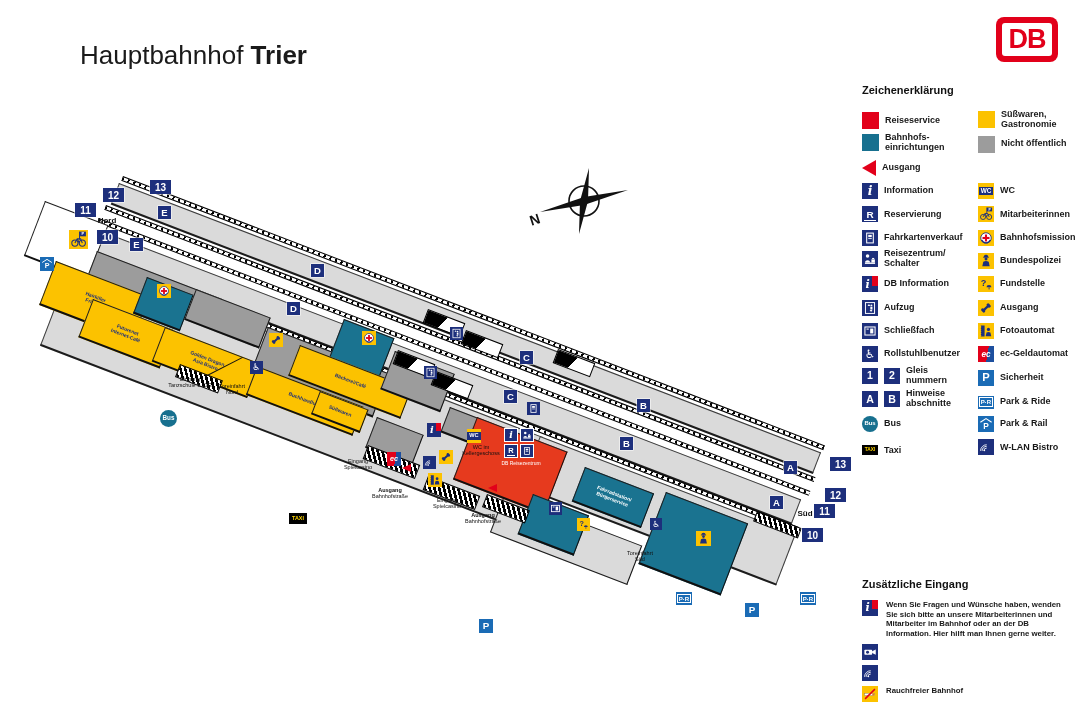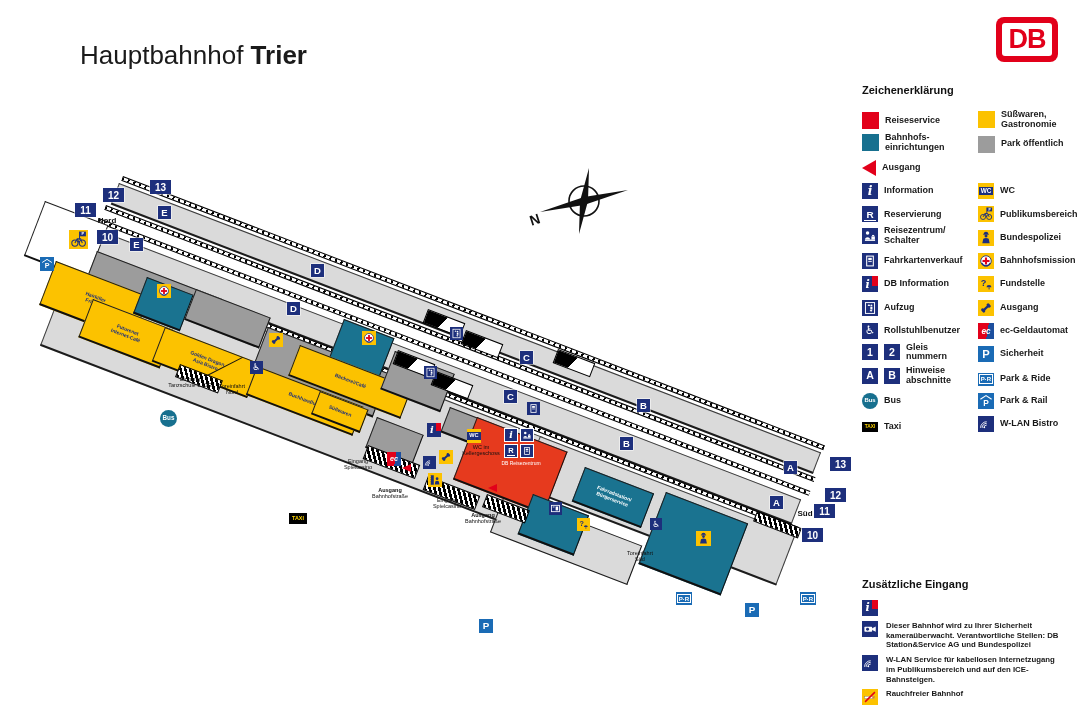--- a/index.html
+++ b/index.html
@@ -415,21 +415,21 @@
         <div class="leg-cell c1">
           <div class="icon bg-teal" style="width: 17px; height: 17px;"></div>
           <div class="leg-label">
             <span>Bahnhofs-</span>
             <span>einrichtungen</span>
           </div>
         </div>
         <div class="leg-cell c2">
           <div class="icon bg-gray" style="width: 17px; height: 17px;"></div>
           <div class="leg-label">
-            <span>Park öffentlich</span>
+            <span>Nicht öffentlich</span>
           </div>
         </div>
       </div>
       <div class="leg-row">
         <div class="leg-cell c1">
           <div class="icon tri-left" style="border-top: 8.8px solid transparent; border-bottom: 8.8px solid transparent; border-right: 14.4px solid rgb(226, 0, 26);"></div>
           <div class="leg-label">
             <span>Ausgang</span>
           </div>
         </div>
@@ -468,21 +468,48 @@
             <svg viewBox="0 0 16 16" width="14" height="14">
               <rect x="9" y="0.6" width="6" height="4.4" fill="#1d2f7c"></rect>
               <text x="12" y="4.2" font-size="3.8" fill="#fff" text-anchor="middle" font-weight="bold">P</text>
               <rect x="8.5" y="0.6" width="0.9" height="7.5" fill="#1d2f7c"></rect>
               <circle cx="4.6" cy="11.4" r="2.9" fill="none" stroke="#1d2f7c" stroke-width="1"></circle>
               <circle cx="11.6" cy="11.4" r="2.9" fill="none" stroke="#1d2f7c" stroke-width="1"></circle>
               <path d="M4.6 11.4 L6.8 7.4 L10 7.4 L11.6 11.4 M6.8 7.4 L8.8 11.4" fill="none" stroke="#1d2f7c" stroke-width="1"></path>
             </svg>
           </div>
           <div class="leg-label">
-            <span>Publikumsbereich</span>
+            <span>Mitarbeiterinnen</span>
+          </div>
+        </div>
+      </div>
+      <div class="leg-row">
+        <div class="leg-cell c1">
+          <div class="icon bg-navy" style="width: 16px; height: 16px;">
+            <svg viewBox="0 0 16 16" width="14" height="14">
+              <rect x="4.2" y="2.4" width="7.6" height="11.2" fill="none" stroke="#fff" stroke-width="1.2"></rect>
+              <rect x="6" y="4.4" width="4" height="2.6" fill="#fff"></rect>
+              <rect x="6" y="8.2" width="4" height="1" fill="#fff"></rect>
+            </svg>
+          </div>
+          <div class="leg-label">
+            <span>Fahrkartenverkauf</span>
+          </div>
+        </div>
+        <div class="leg-cell c2">
+          <div class="icon bg-yellow" style="width: 16px; height: 16px;">
+            <svg viewBox="0 0 16 16" width="14" height="14">
+              <circle cx="8" cy="8" r="6" fill="#fff" stroke="#1d2f7c" stroke-width="1"></circle>
+              <rect x="6.8" y="4" width="2.4" height="8" fill="#e2001a"></rect>
+              <rect x="4" y="6.8" width="8" height="2.4" fill="#e2001a"></rect>
+              <path d="M3.2 10.2 a5.2 5.2 0 0 0 9.6 0" fill="none" stroke="#1d2f7c" stroke-width="1.3"></path>
+            </svg>
+          </div>
+          <div class="leg-label">
+            <span>Bahnhofsmission</span>
           </div>
         </div>
       </div>
       <div class="leg-row">
         <div class="leg-cell c1">
           <div class="icon bg-navy" style="width: 16px; height: 16px;">
             <svg viewBox="0 0 16 16" width="14" height="14">
               <circle cx="5.2" cy="4.6" r="2" fill="#fff"></circle>
               <path d="M2.6 10.6 Q5.2 8.2 7.8 10.6 L7.8 12 L2.6 12 Z" fill="#fff"></path>
               <rect x="2.2" y="12" width="11.6" height="1.6" fill="#fff"></rect>
@@ -505,47 +532,20 @@
             </svg>
           </div>
           <div class="leg-label">
             <span>Bundespolizei</span>
           </div>
         </div>
       </div>
       <div class="leg-row">
         <div class="leg-cell c1">
           <div class="icon bg-navy" style="width: 16px; height: 16px;">
-            <svg viewBox="0 0 16 16" width="14" height="14">
-              <rect x="4.2" y="2.4" width="7.6" height="11.2" fill="none" stroke="#fff" stroke-width="1.2"></rect>
-              <rect x="6" y="4.4" width="4" height="2.6" fill="#fff"></rect>
-              <rect x="6" y="8.2" width="4" height="1" fill="#fff"></rect>
-            </svg>
-          </div>
-          <div class="leg-label">
-            <span>Fahrkartenverkauf</span>
-          </div>
-        </div>
-        <div class="leg-cell c2">
-          <div class="icon bg-yellow" style="width: 16px; height: 16px;">
-            <svg viewBox="0 0 16 16" width="14" height="14">
-              <circle cx="8" cy="8" r="6" fill="#fff" stroke="#1d2f7c" stroke-width="1"></circle>
-              <rect x="6.8" y="4" width="2.4" height="8" fill="#e2001a"></rect>
-              <rect x="4" y="6.8" width="8" height="2.4" fill="#e2001a"></rect>
-              <path d="M3.2 10.2 a5.2 5.2 0 0 0 9.6 0" fill="none" stroke="#1d2f7c" stroke-width="1.3"></path>
-            </svg>
-          </div>
-          <div class="leg-label">
-            <span>Bahnhofsmission</span>
-          </div>
-        </div>
-      </div>
-      <div class="leg-row">
-        <div class="leg-cell c1">
-          <div class="icon bg-navy" style="width: 16px; height: 16px;">
             <span class="glyph gi" style="font-size:11.2px;margin-right:4.8px">i</span>
             <span class="redcorner"></span>
           </div>
           <div class="leg-label">
             <span>DB Information</span>
           </div>
         </div>
         <div class="leg-cell c2">
           <div class="icon bg-yellow" style="width: 16px; height: 16px;">
             <svg viewBox="0 0 16 16" width="14" height="14">
@@ -579,20 +579,46 @@
             <svg viewBox="0 0 16 16" width="14" height="14">
               <g transform="rotate(-42 8 8)" fill="#1d2f7c">
                 <rect x="3.2" y="6.7" width="9.6" height="2.6" rx="1.3"></rect>
                 <rect x="2.1" y="5.2" width="3.4" height="5.4" rx="1.6"></rect>
                 <rect x="10.5" y="5.2" width="3.4" height="5.4" rx="1.6"></rect>
               </g>
             </svg>
           </div>
           <div class="leg-label">
             <span>Ausgang</span>
+          </div>
+        </div>
+      </div>
+      <div class="leg-row">
+        <div class="leg-cell c1">
+          <div class="icon bg-navy" style="width: 16px; height: 16px;">
+            <svg viewBox="0 0 16 16" width="14" height="14">
+              <rect x="2.2" y="3.4" width="11.6" height="9.2" fill="none" stroke="#fff" stroke-width="1.2"></rect>
+              <rect x="8.2" y="5.2" width="3.6" height="5.6" fill="#fff"></rect>
+              <rect x="4" y="5.2" width="2.6" height="1.2" fill="#fff"></rect>
+            </svg>
+          </div>
+          <div class="leg-label">
+            <span>Schließfach</span>
+          </div>
+        </div>
+        <div class="leg-cell c2">
+          <div class="icon bg-yellow" style="width: 16px; height: 16px;">
+            <svg viewBox="0 0 16 16" width="14" height="14">
+              <path d="M2 1.6 h4.4 v12.8 h-4.4 q1.4 -1.2 0 -2.4 q1.4 -1.2 0 -2.4 q1.4 -1.2 0 -2.4 q1.4 -1.2 0 -2.4 q1.4 -1.2 0 -3.2 z" fill="#1d2f7c"></path>
+              <circle cx="10.8" cy="6.2" r="1.8" fill="#1d2f7c"></circle>
+              <path d="M7.6 14 L8.6 9.6 Q10.8 8.4 13 9.6 L14 14 Z" fill="#1d2f7c"></path>
+            </svg>
+          </div>
+          <div class="leg-label">
+            <span>Fotoautomat</span>
           </div>
         </div>
       </div>
       <div class="leg-row">
         <div class="leg-cell c1">
           <div class="icon bg-navy" style="width: 16px; height: 16px;">
             <span class="glyph" style="font-size:11.52px">♿</span>
           </div>
           <div class="leg-label">
             <span>Rollstuhlbenutzer</span>
@@ -701,43 +727,42 @@
 </div>
 
 <div id="hints">
   <h3>Zusätzliche Eingang</h3>
   <div id="hint-items">
       <div class="hint-item">
         <div class="icon bg-navy" style="width: 16px; height: 16px;">
           <span class="glyph gi" style="font-size:11.2px;margin-right:4.8px">i</span>
           <span class="redcorner"></span>
         </div>
+        <div class="hint-text">Wenn Sie Fragen und Wünsche haben, wenden Sie sich bitte an unsere Mitarbeiterinnen und Mitarbeiter im Bahnhof oder an der DB Information. Hier hilft man Ihnen gerne weiter.</div>
       </div>
       <div class="hint-item">
         <div class="icon bg-navy" style="width: 16px; height: 16px;">
           <svg viewBox="0 0 16 16" width="14" height="14">
             <rect x="1.6" y="5.4" width="8.8" height="5.6" rx="0.8" fill="#fff"></rect>
             <path d="M10.4 7.2 L14.6 5.2 V11.2 L10.4 9.2 Z" fill="#fff"></path>
             <circle cx="5.2" cy="8.2" r="1.7" fill="#1d2f7c"></circle>
           </svg>
         </div>
-        <div class="hint-text">Dieser Bahnhof wird zu Ihrer Sicherheit kameraüberwacht. Verantwortliche Stellen: DB Station&amp;Service AG und Bundespolizei</div>
       </div>
       <div class="hint-item">
         <div class="icon bg-navy" style="width: 16px; height: 16px;">
           <svg viewBox="0 0 16 16" width="14" height="14">
             <g fill="none" stroke="#fff" stroke-width="1">
               <path d="M5.6 12.4 a3.2 3.2 0 0 1 3.2 -3.2"></path>
               <path d="M3.6 12.4 a5.2 5.2 0 0 1 5.2 -5.2"></path>
               <path d="M1.8 12.4 a7 7 0 0 1 7 -7"></path>
             </g>
             <circle cx="6.2" cy="12" r="0.9" fill="#fff"></circle>
           </svg>
         </div>
-        <div class="hint-text">W-LAN Service für kabellosen Internetzugang im Publikumsbereich und auf den ICE-Bahnsteigen.</div>
       </div>
       <div class="hint-item">
         <div class="icon bg-yellow" style="width: 16px; height: 16px;">
           <svg viewBox="0 0 16 16" width="14" height="14">
             <rect x="1.8" y="7.2" width="11" height="2.6" fill="#fff" stroke="#666" stroke-width="0.4"></rect>
             <rect x="10.6" y="7.2" width="2.2" height="2.6" fill="#e07c26"></rect>
             <path d="M2.4 13.6 L13.6 2.4" stroke="#e2001a" stroke-width="1.7"></path>
           </svg>
         </div>
         <div class="hint-text">Rauchfreier Bahnhof</div>

